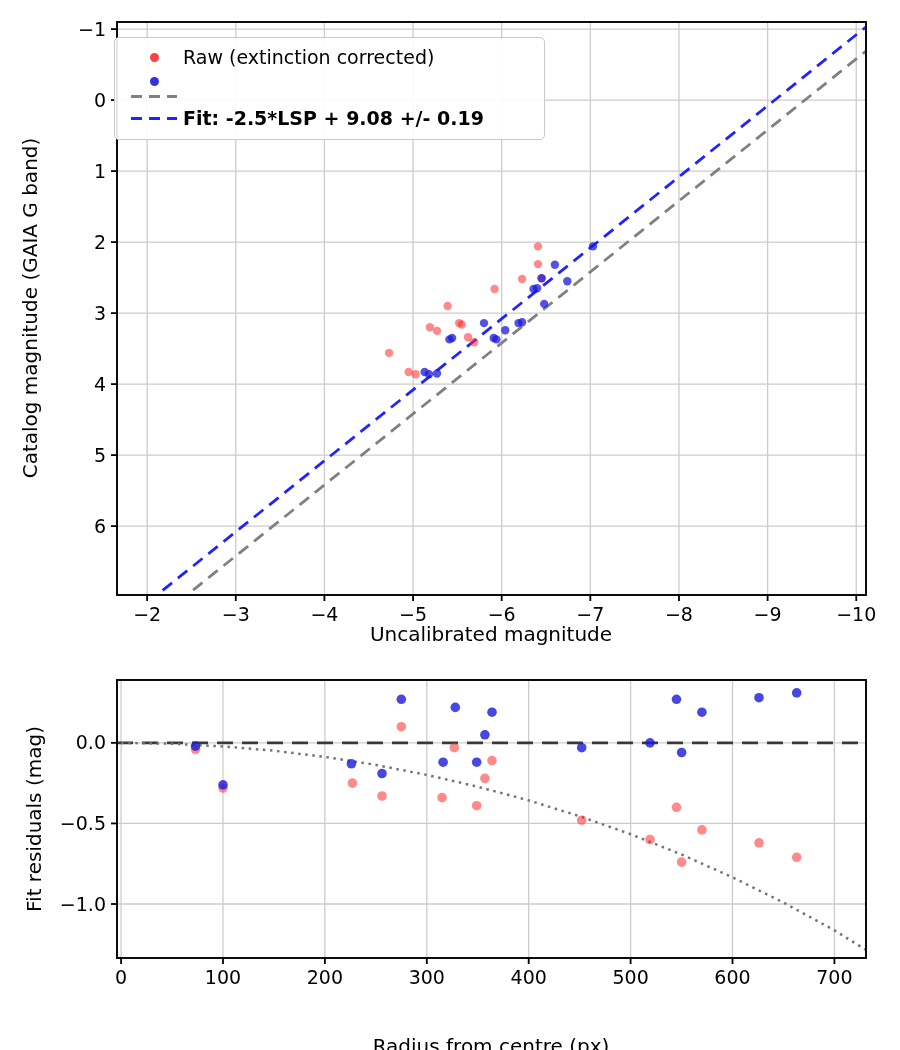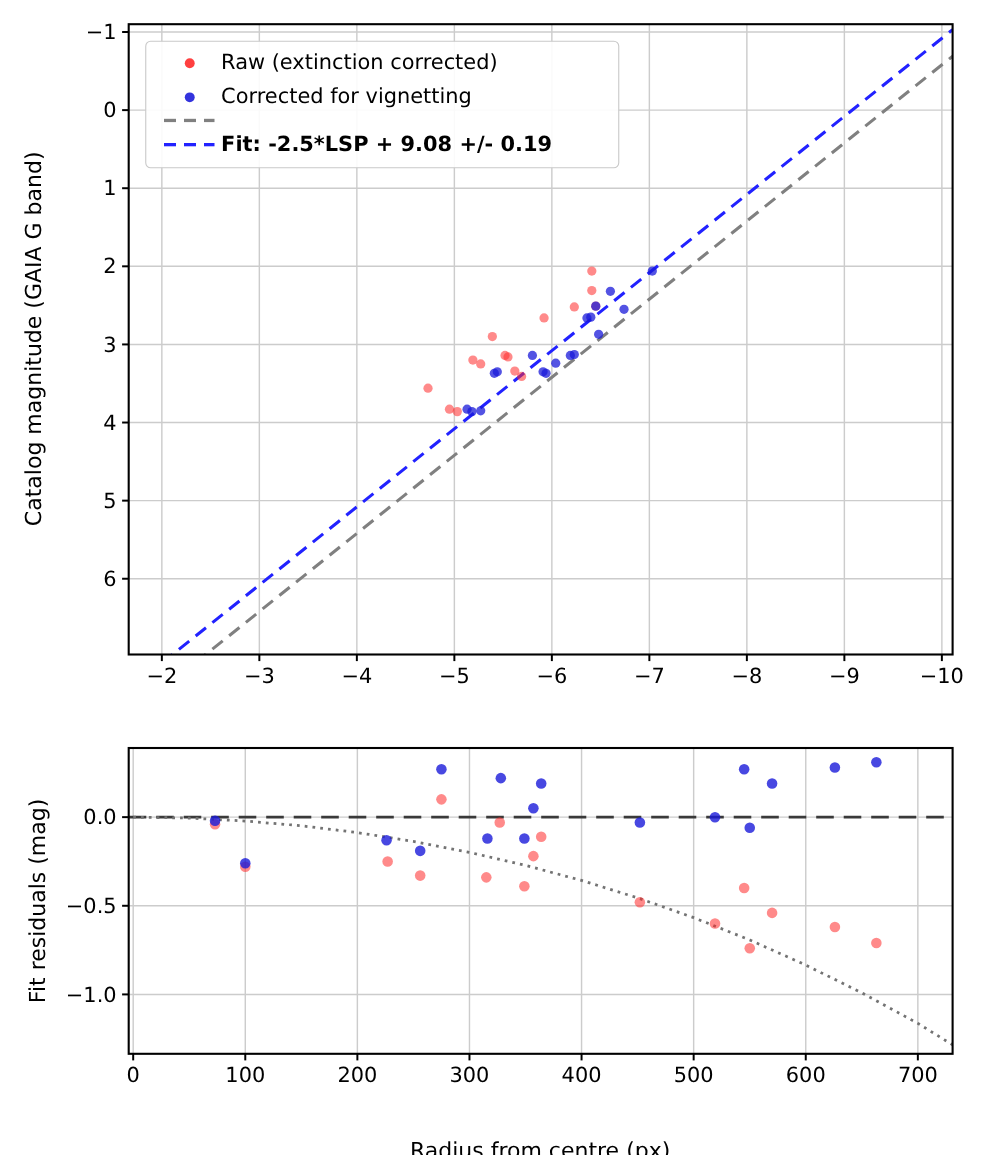--- a/index.html
+++ b/index.html
@@ -2,21 +2,21 @@
 <html><head>
 <meta charset="utf-8">
 <style>
   html,body{margin:0;padding:0;background:#fff;}
   #figure{position:relative;width:900px;height:1050px;background:#ffffff;
           font-family:"DejaVu Sans",sans-serif;overflow:hidden;}
   svg text{font-family:"DejaVu Sans",sans-serif;fill:#000;}
   .axlabel{position:absolute;font-size:20px;color:#000;white-space:nowrap;
            transform:translate(-50%,-50%);}
   .axlabel.vert{transform:translate(-50%,-50%) rotate(-90deg);}
-  .legend{position:absolute;left:132px;top:37px;width:431px;box-sizing:border-box;
+  .legend{position:absolute;left:114px;top:37px;width:431px;box-sizing:border-box;
           padding:8px 10px;border:1.3px solid #c9c9c9;border-radius:5px;
           background:rgba(255,255,255,0.9);}
   .lg-row{display:flex;align-items:center;margin-bottom:9px;}
   .lg-row:last-child{margin-bottom:2px;font-weight:bold;}
   .lg-marker{flex:0 0 58px;display:flex;justify-content:center;align-items:center;}
   .lg-text{font-size:19px;line-height:22px;color:#000;}
   .lg-dot{width:9px;height:9px;border-radius:50%;}
   .lg-dash{width:46px;height:3.2px;}
 </style>
 </head>
@@ -208,35 +208,35 @@
           <text x="106" y="749.3521739130434" text-anchor="end" font-size="19">0.0</text>
           <line x1="111" y1="823.431884057971" x2="117" y2="823.431884057971" stroke="#000000" stroke-width="1.8"></line>
           <text x="106" y="829.931884057971" text-anchor="end" font-size="19">−0.5</text>
           <line x1="111" y1="904.0115942028986" x2="117" y2="904.0115942028986" stroke="#000000" stroke-width="1.8"></line>
           <text x="106" y="910.5115942028986" text-anchor="end" font-size="19">−1.0</text>
         </g>
       </g>
     </svg>
 
   <div class="axlabel vert" style="left:30px;top:308px;">Catalog magnitude (GAIA G band)</div>
+  <div class="axlabel" style="left:491px;top:634px;">Uncalibrated magnitude</div>
   <div class="axlabel vert" style="left:34px;top:819px;">Fit residuals (mag)</div>
   <div class="axlabel" style="left:491px;top:1046px;">Radius from centre (px)</div>
 
   <div class="legend">
     <div class="lg-row">
       <span class="lg-marker">
         <span class="lg-dot" style="background: rgb(255, 64, 64);"></span>
         </span>
       <span class="lg-text">Raw (extinction corrected)</span>
     </div>
     <div class="lg-row">
       <span class="lg-marker">
         <span class="lg-dot" style="background: rgb(51, 51, 221);"></span>
         </span>
-      <span class="lg-text">Corrected for vignetting</span>
     </div>
     <div class="lg-row">
       <span class="lg-marker">
         <span class="lg-dash" style="background: repeating-linear-gradient(90deg, rgb(128, 128, 128) 0px, rgb(128, 128, 128) 11px, transparent 11px, transparent 18px);"></span>
         </span>
     </div>
     <div class="lg-row">
       <span class="lg-marker">
         <span class="lg-dash" style="background: repeating-linear-gradient(90deg, rgb(34, 34, 255) 0px, rgb(34, 34, 255) 11px, transparent 11px, transparent 18px);"></span>
         </span>

